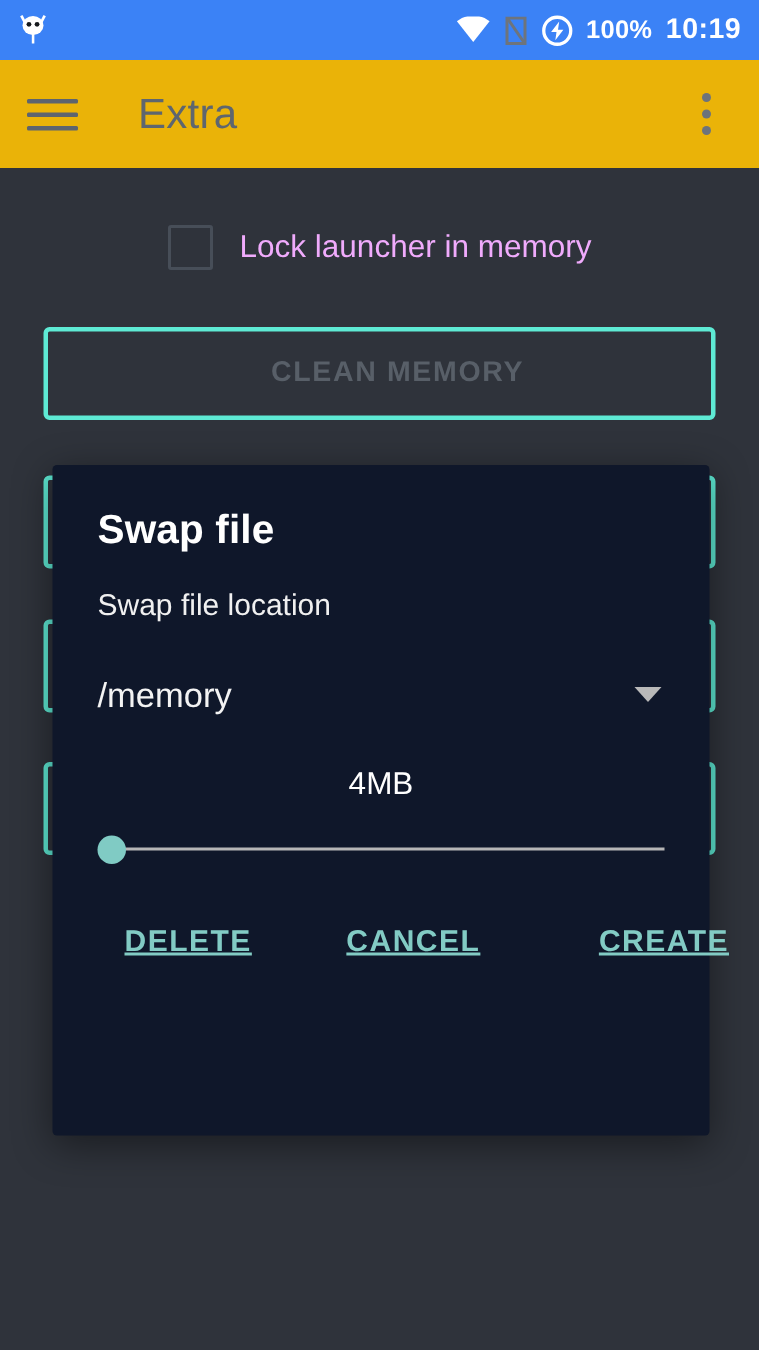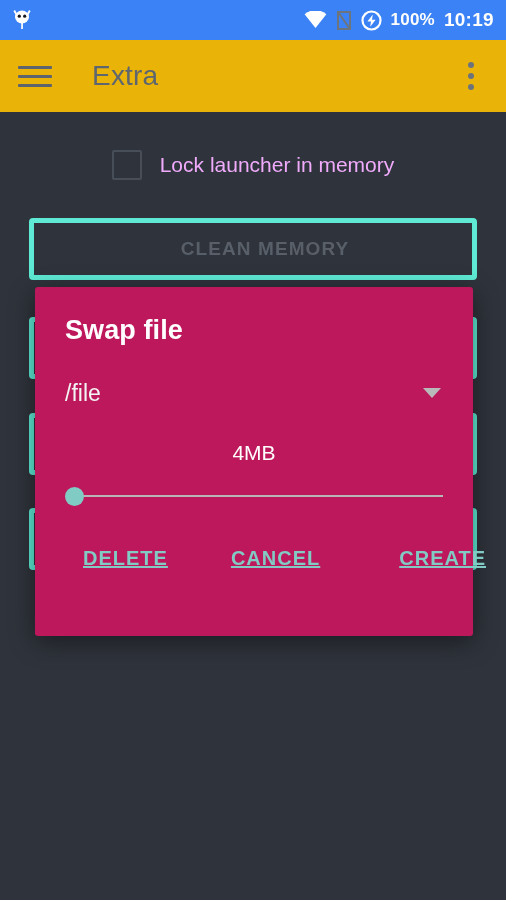--- a/index.html
+++ b/index.html
@@ -38,29 +38,29 @@
 
   
   #bg-content { position:absolute; left:0; top:112px; width:506px; height:788px; }
   #lock-row { position:absolute; left:0; top:38px; width:506px;
     display:flex; align-items:center; justify-content:center; gap:18px; }
   #lock-checkbox { width:30px; height:30px; border:2px solid #474e58; border-radius:2px; }
   #lock-label { color:#f0abfc; font-size:21px; }
 
   .bg-btn {
     position:absolute; left:29px; width:448px; height:62px;
-    border:5px solid #5eead4; border-radius:4px;
+    border:3px solid #5eead4; border-radius:4px;
     display:flex; align-items:center; justify-content:center;
     color:#585f68; font-size:19px; font-weight:bold; letter-spacing:1.1px;padding-left:24px;
   }
 
   
   #dialog {
-    position:absolute; left:35px; top:287px; width:438px; height:349px;
-    background:#be185d; border-radius:3px;
+    position:absolute; left:35px; top:310px; width:438px; height:447px;
+    background:#0f172a; border-radius:3px;
     box-shadow:0 6px 26px rgba(0,0,0,.45);
     padding:0 30px;
   }
   #dialog-title { color:#ffffff; font-size:27px; font-weight:bold;
     padding-top:28px; letter-spacing:.1px; }
   #dialog-subtitle { color:#f0f0f0; font-size:20px; padding-top:24px; }
 
   #location-select {
     margin-top:25px; height:44px; display:flex; align-items:center;
     cursor:pointer; position:relative;
@@ -149,23 +149,24 @@
     <div class="bg-btn" style="top:301px;">
       <span></span>
     </div>
     <div class="bg-btn" style="top:396px;">
       <span></span>
     </div>
   </div>
 
   <div id="dialog">
     <div id="dialog-title">Swap file</div>
+    <div id="dialog-subtitle">Swap file location</div>
 
     <div id="location-select">
-      <span id="location-value">/file</span>
+      <span id="location-value">/memory</span>
       <span id="select-arrow"></span>
     </div>
 
     <div id="size-label">4MB</div>
 
     <div id="slider-wrap">
       <div id="slider-track"></div>
       <div id="slider-thumb" style="left: 0px;"></div>
     </div>
 

